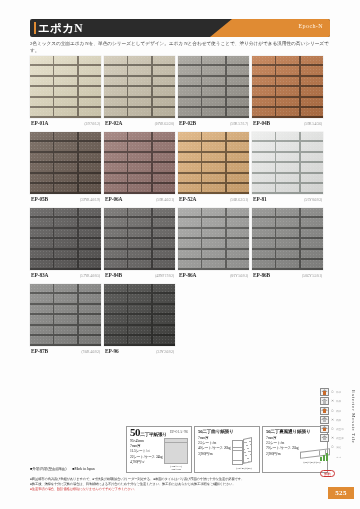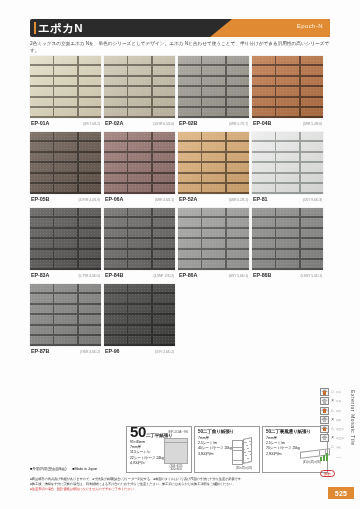--- a/index.html
+++ b/index.html
@@ -6,20 +6,21 @@
   html, body {
     width: 360px; height: 509px;
     background: #ffffff;
     font-family: "Liberation Sans", sans-serif;
     overflow: hidden;
   }
   .page {
     position: relative;
     width: 360px; height: 509px;
     background: #fdfdfd;
+    font-family: Liberation Serif, serif;
   }
 
   
   .header-wrap {
     position: absolute;
     left: 30px; top: 19px;
     width: 300px; height: 18px;
   }
   .header-bar {
     position: absolute; inset: 0;
@@ -164,21 +165,21 @@
     position: relative;
   }
   .spec-title {
     font-size: 4.6px;
     font-weight: bold;
     color: #1a1a1a;
     line-height: 6px;
     letter-spacing: -0.15px;
   }
   .spec-title .big {
-    font-size: 15px;
+    font-size: 11px;
     font-weight: bold;
     letter-spacing: -0.4px;
   }
   .spec-code {
     position: absolute;
     right: 3px; top: 2.5px;
     font-size: 3.8px;
     color: #5a5a5a;
   }
   .spec-lines {

